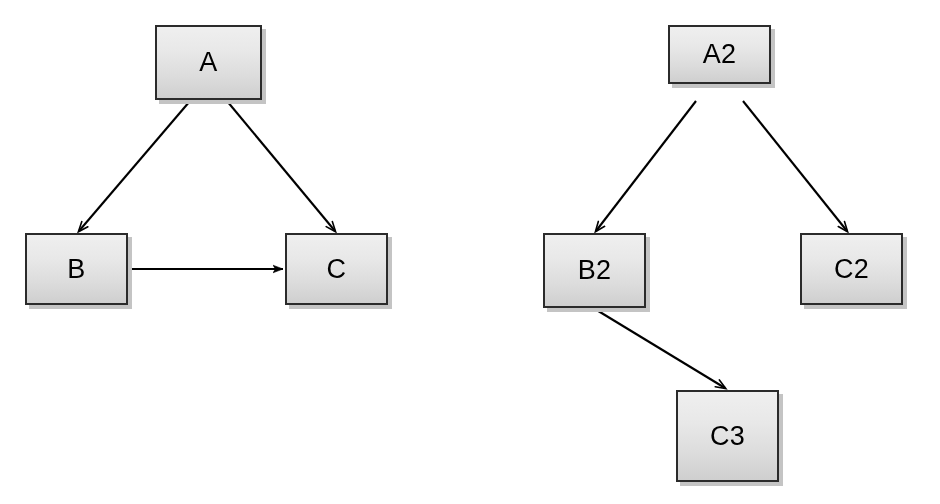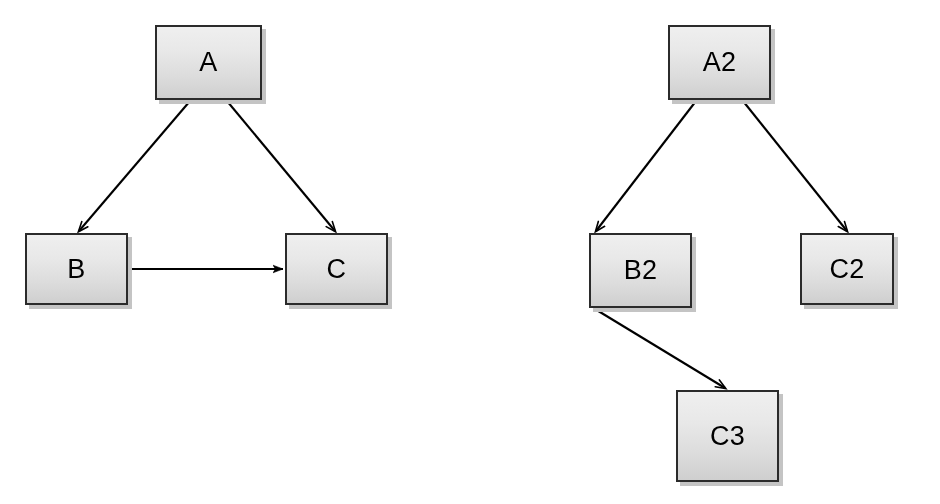--- a/index.html
+++ b/index.html
@@ -70,27 +70,27 @@
   <div id="nodes-group">
       <div class="node" style="left: 155px; top: 25px; width: 107px; height: 75px;">
         <span>A</span>
       </div>
       <div class="node" style="left: 25px; top: 233px; width: 103px; height: 72px;">
         <span>B</span>
       </div>
       <div class="node" style="left: 285px; top: 233px; width: 103px; height: 72px;">
         <span>C</span>
       </div>
-      <div class="node" style="left: 668px; top: 25px; width: 103px; height: 75px;">
+      <div class="node" style="left: 668px; top: 25px; width: 103px; height: 59px;">
         <span>A2</span>
       </div>
-      <div class="node" style="left: 543px; top: 233px; width: 103px; height: 75px; margin-left: 46px;">
+      <div class="node" style="left: 543px; top: 233px; width: 103px; height: 75px;">
         <span>B2</span>
       </div>
-      <div class="node" style="left: 800px; top: 233px; width: 94px; height: 72px;">
+      <div class="node" style="left: 800px; top: 233px; width: 103px; height: 72px;">
         <span>C2</span>
       </div>
       <div class="node" style="left: 676px; top: 390px; width: 103px; height: 92px;">
         <span>C3</span>
       </div>
     </div>
 
 </div>
 
 </body></html>

